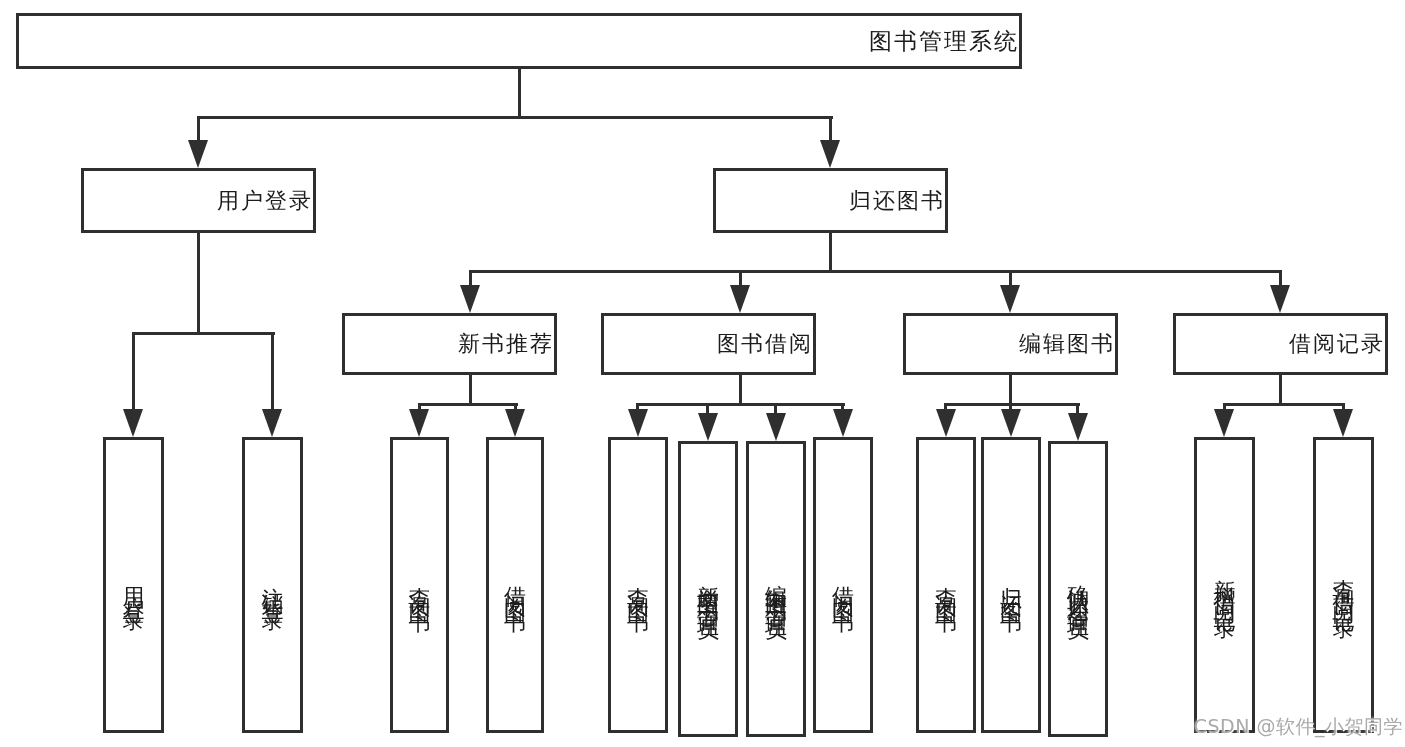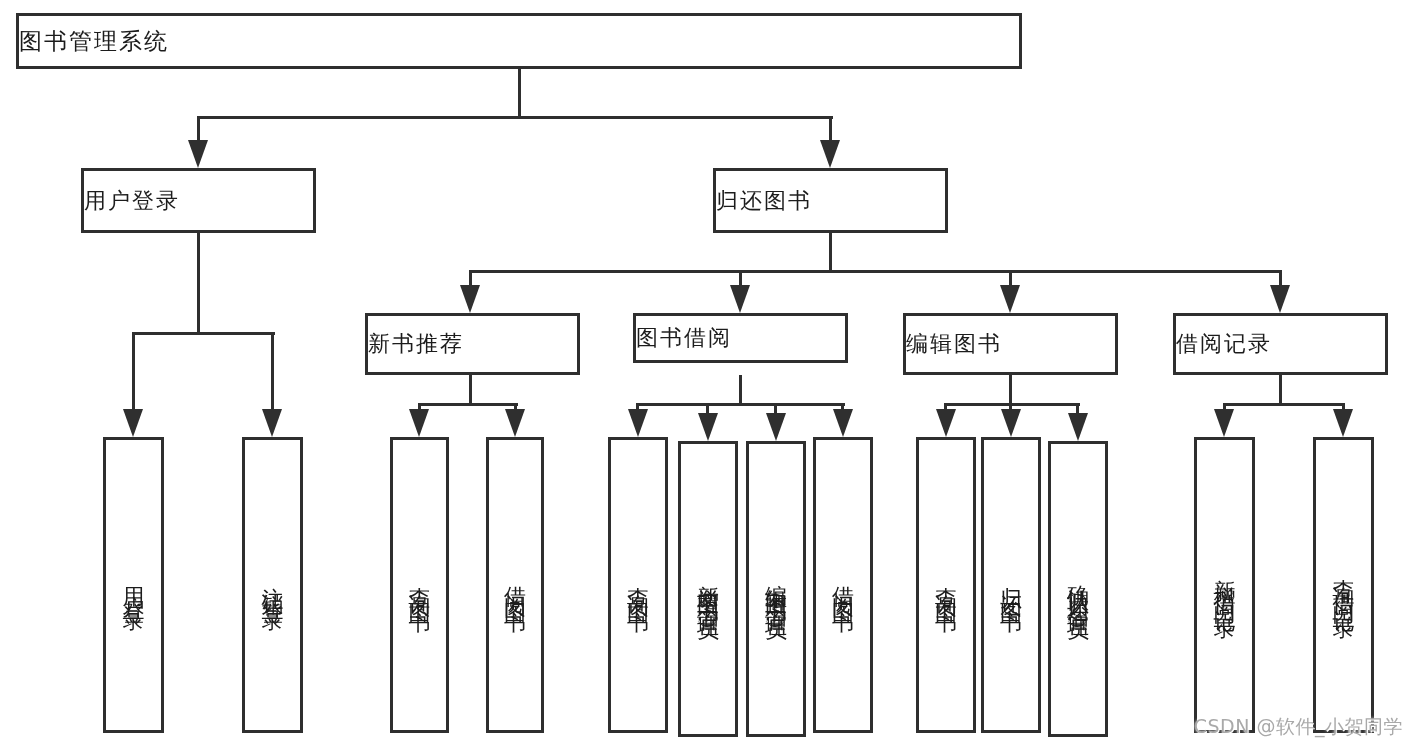--- a/index.html
+++ b/index.html
@@ -14,21 +14,21 @@
     background:var(--bg);
     font-family:"DejaVu Sans","Liberation Sans",sans-serif;
     color:var(--text);
     overflow:hidden;
   }
   .node{
     position:absolute;
     box-sizing:border-box;
     border:3px solid var(--line);
     background:#fff;
-    display:flex;align-items:center;justify-content:flex-start;
+    display:flex;align-items:center;justify-content:flex-end;
     font-size:22px;
     letter-spacing:2px;
     white-space:nowrap;
   }
   .node.root{font-size:23px;}
   .leaf{
     position:absolute;
     box-sizing:border-box;
     border:3px solid var(--line);
     background:#fff;
@@ -94,24 +94,24 @@
   <div class="hl" style="left:469px;top:270px;width:813px"></div>
   <div class="vl" style="left:469px;top:270px;height:17px"></div>
   <div class="arrow" style="left:460px;top:285px"></div>
   <div class="vl" style="left:739px;top:270px;height:17px"></div>
   <div class="arrow" style="left:730px;top:285px"></div>
   <div class="vl" style="left:1009px;top:270px;height:17px"></div>
   <div class="arrow" style="left:1000px;top:285px"></div>
   <div class="vl" style="left:1279px;top:270px;height:17px"></div>
   <div class="arrow" style="left:1270px;top:285px"></div>
 
-  <div class="node" style="left:365px;top:313px;width:215px;height:62px">
+  <div class="node" style="left:342px;top:313px;width:215px;height:62px">
     <span>新书推荐</span>
   </div>
-  <div class="node" style="left:633px;top:313px;width:215px;height:50px">
+  <div class="node" style="left:601px;top:313px;width:215px;height:62px">
     <span>图书借阅</span>
   </div>
   <div class="node" style="left:903px;top:313px;width:215px;height:62px">
     <span>编辑图书</span>
   </div>
   <div class="node" style="left:1173px;top:313px;width:215px;height:62px">
     <span>借阅记录</span>
   </div>
 
   <div class="vl" style="left:469px;top:375px;height:31px"></div>

